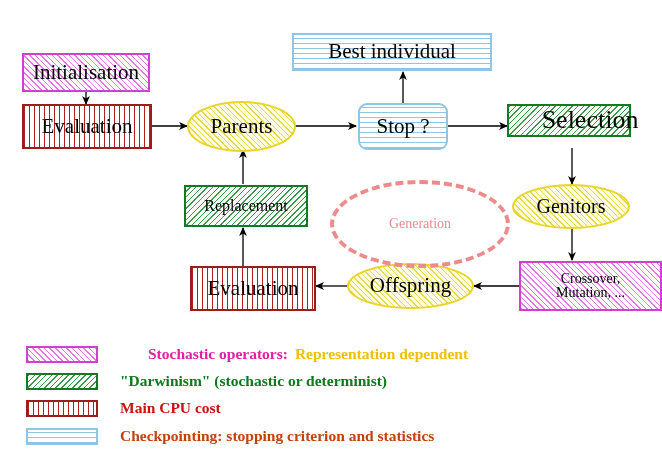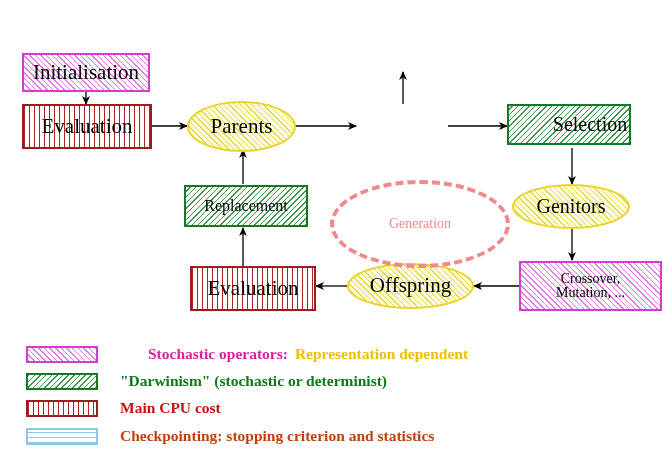--- a/index.html
+++ b/index.html
@@ -110,23 +110,29 @@
   </div>
 
   <div class="node hatch-red" style="left:22px;top:104px;width:130px;height:45px;font-size:21px;">
     <span>Evaluation</span>
   </div>
 
   <div class="node hatch-yellow-ell" style="left:187px;top:101px;width:109px;height:51px;font-size:21px;">
     <span>Parents</span>
   </div>
 
+  <div class="node hatch-blue" style="left:292px;top:33px;width:200px;height:38px;font-size:21px;">
+    <span>Best individual</span>
+  </div>
 
+  <div class="node hatch-blue rounded" style="left:358px;top:103px;width:90px;height:47px;font-size:21px;">
+    <span>Stop ?</span>
+  </div>
 
-  <div class="node hatch-green" style="left:507px;top:104px;width:124px;height:41px;font-size:20px;padding-left:42px;">
+  <div class="node hatch-green" style="left:507px;top:104px;width:124px;height:33px;font-size:26px;padding-left:42px;">
     <span>Selection</span>
   </div>
 
   <div class="node hatch-magenta" style="left:519px;top:261px;width:143px;height:50px;font-size:14px;flex-direction:column;">
     <span>Crossover,</span>
     <span>Mutation, ...</span>
   </div>
 
   <div class="node hatch-yellow-ell" style="left:512px;top:184px;width:118px;height:45px;font-size:20px;">
     <span>Genitors</span>

